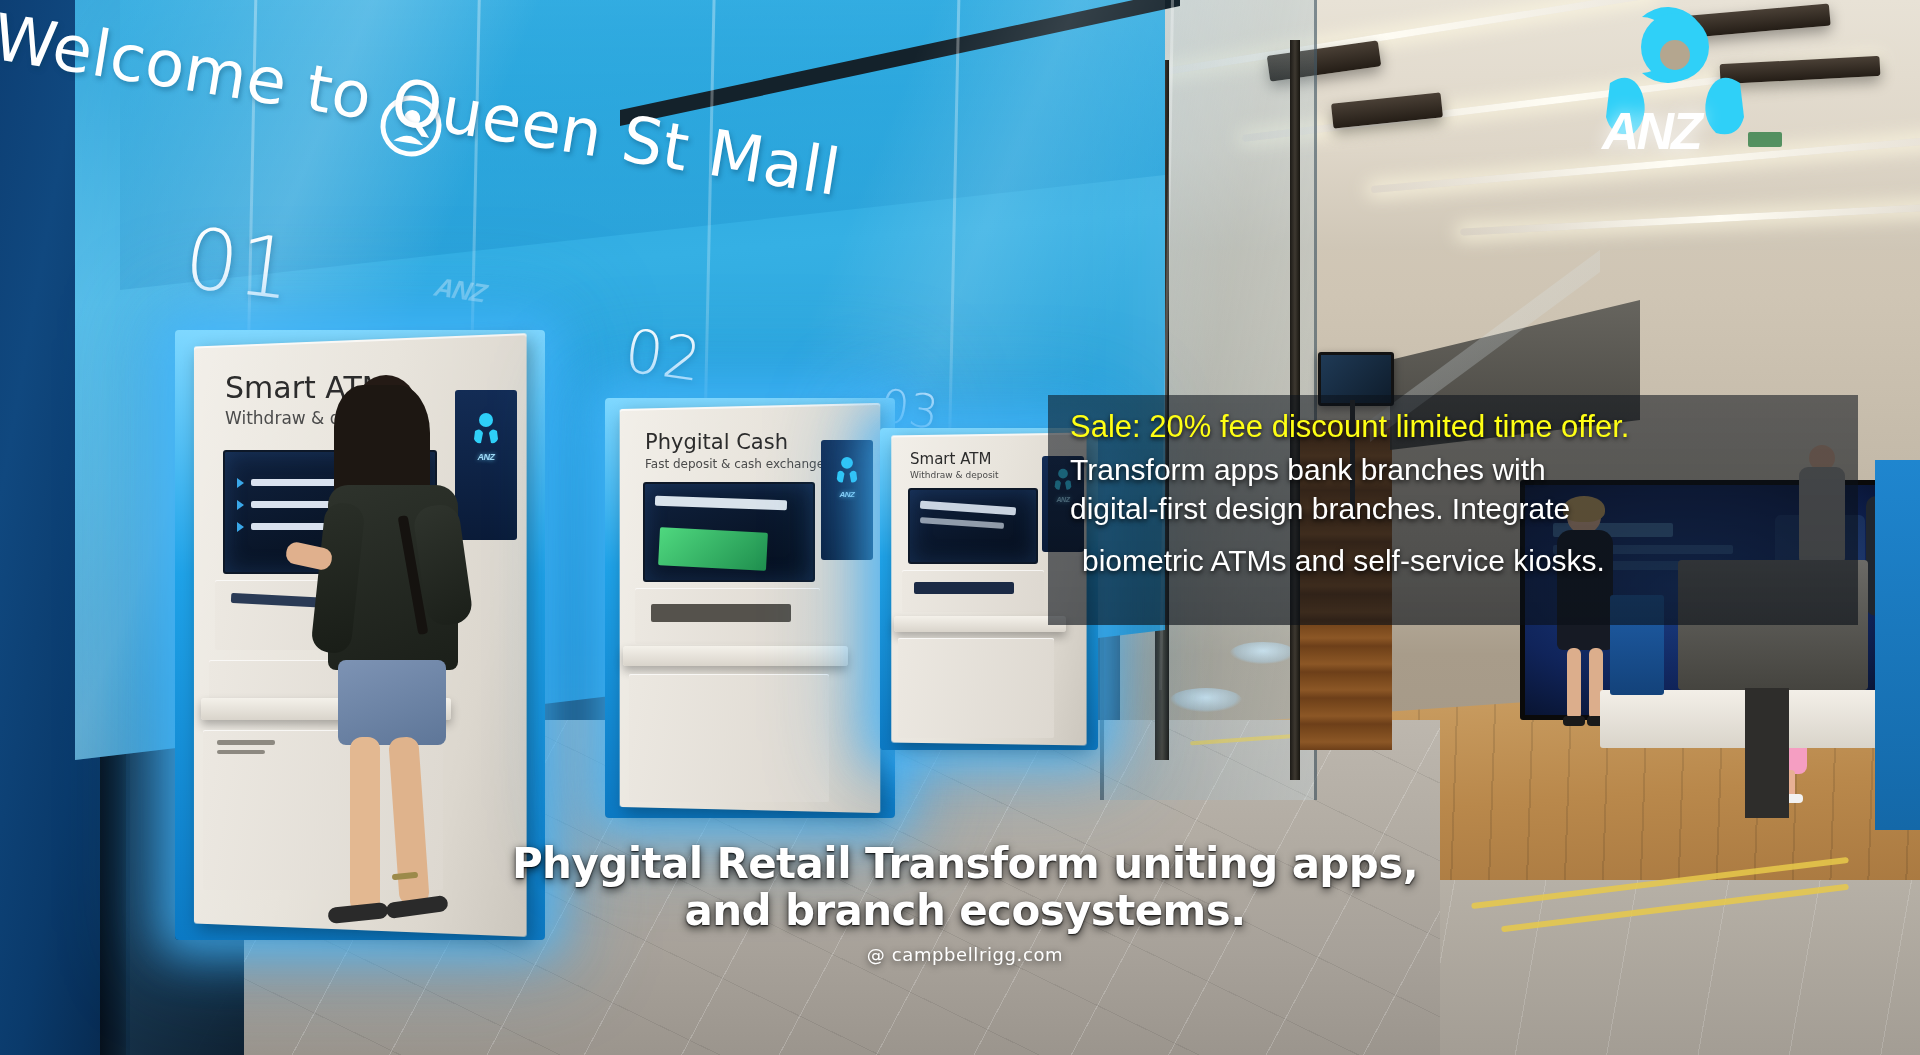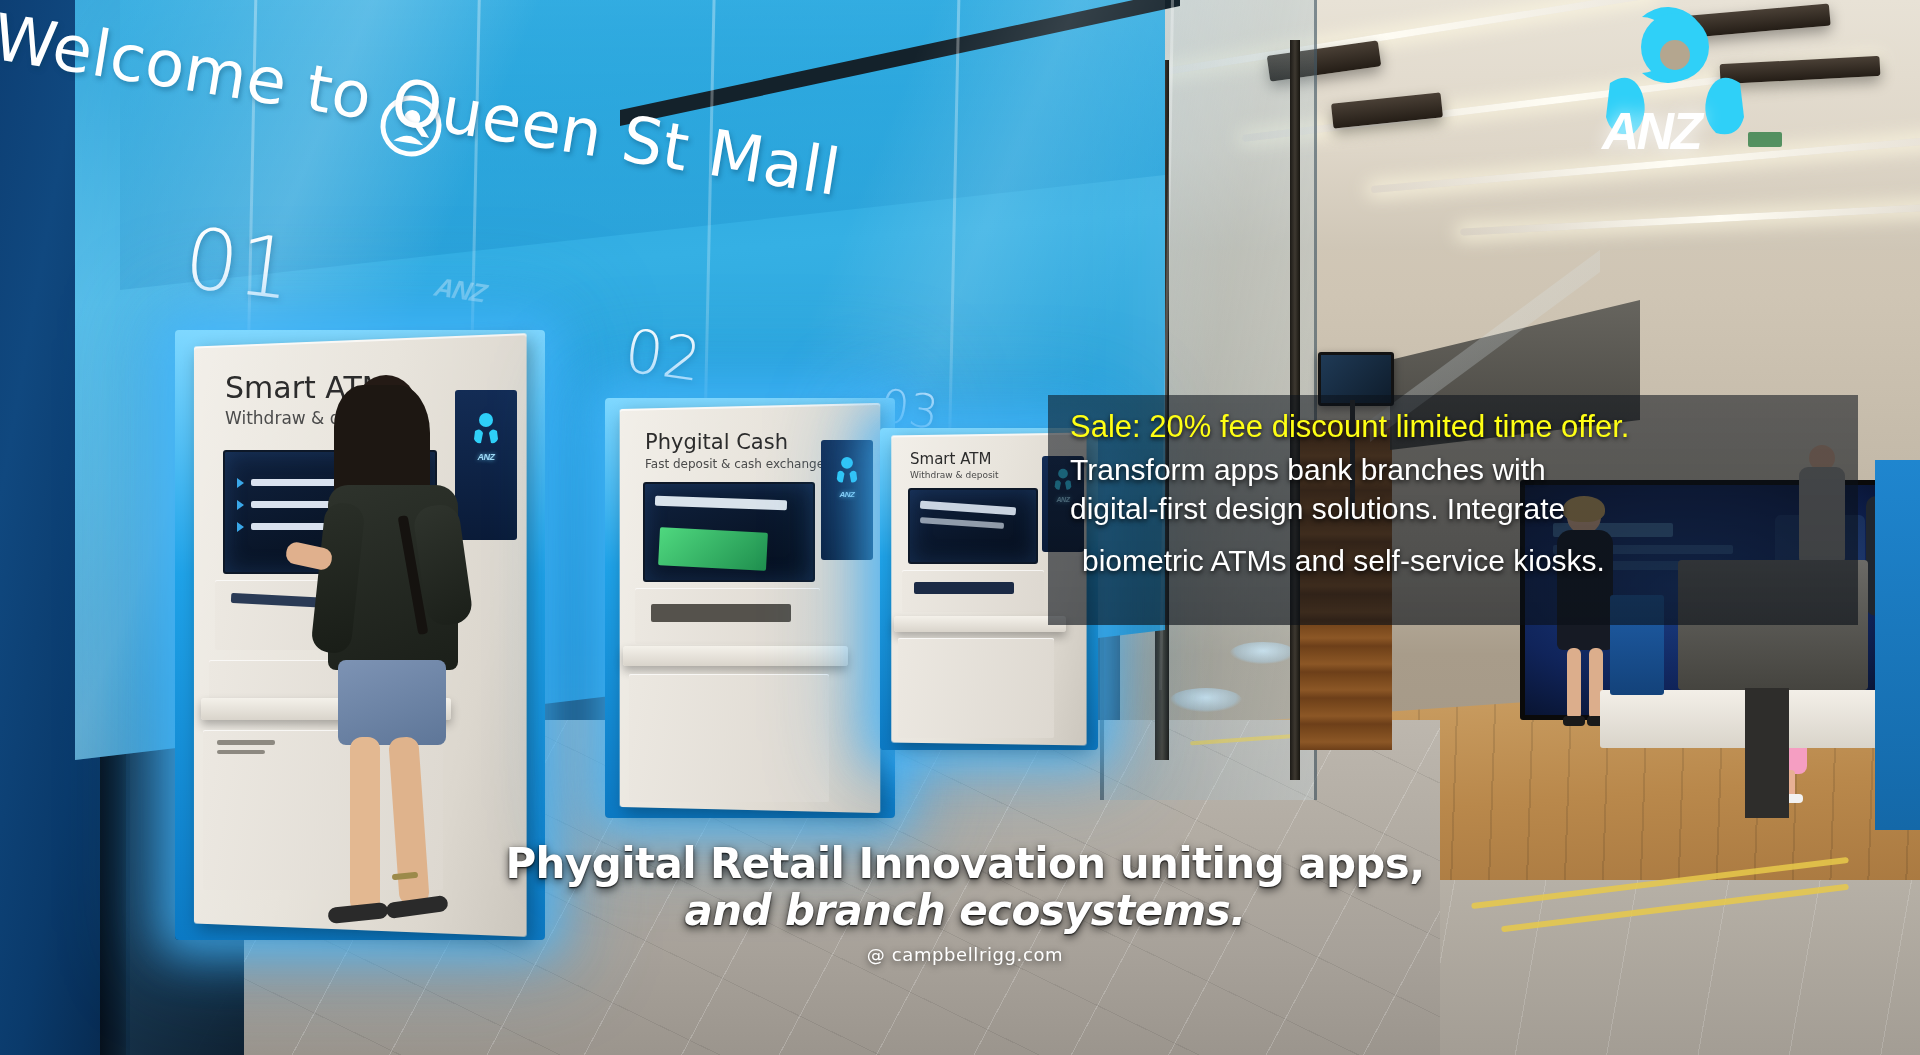--- a/index.html
+++ b/index.html
@@ -465,23 +465,23 @@
       <circle cx="95" cy="50" r="15" fill="#b4a68f"></circle>
       <path d="M30 78 q22 -14 32 10 q8 24 -8 40 q-22 6 -28 -16 z" fill="#2fd0f8"></path>
       <path d="M160 78 q-22 -14 -32 10 q-8 24 8 40 q22 6 28 -16 z" fill="#2fd0f8"></path>
     </svg>
     <div style="position:absolute;left:22px;top:96px;font-size:52px;font-weight:800;font-style:italic;color:#ffffff;letter-spacing:-3px;text-shadow:0 0 18px rgba(255,255,255,.85);">ANZ</div>
   </div>
 
   <div id="promo-overlay">
     <p id="promo-sale">Sale: 20% fee discount limited time offer.</p>
     <p id="promo-body">Transform apps bank branches with</p>
-    <p id="promo-body" class="pb" style="color:#fff;font-size:30px;line-height:1.32;margin:0;text-shadow:0 2px 5px rgba(0,0,0,.9);">digital-first design solutions. Integrate</p>
+    <p id="promo-body" class="pb" style="color:#fff;font-size:30px;line-height:1.32;margin:0;text-shadow:0 2px 5px rgba(0,0,0,.9);">digital-first design branches. Integrate</p>
     <p class="pb" style="color:#fff;font-size:30px;line-height:1.32;margin:12px;text-shadow:0 2px 5px rgba(0,0,0,.9);">biometric ATMs and self-service kiosks.</p>
   </div>
 
   <div id="headline-block">
-    <p id="headline">Phygital Retail Innovation uniting apps,</p>
-    <p id="headline" class="hl2" style="color:#fff;font-size:42px;line-height:1.12;font-weight:700;margin:0;font-family:'DejaVu Sans',sans-serif;text-shadow:0 3px 9px rgba(0,0,0,.72),0 1px 2px rgba(0,0,0,.9);letter-spacing:-.6px;font-style:italic;">and branch ecosystems.</p>
+    <p id="headline">Phygital Retail Transform uniting apps,</p>
+    <p id="headline" class="hl2" style="color:#fff;font-size:42px;line-height:1.12;font-weight:700;margin:0;font-family:'DejaVu Sans',sans-serif;text-shadow:0 3px 9px rgba(0,0,0,.72),0 1px 2px rgba(0,0,0,.9);letter-spacing:-.6px;">and branch ecosystems.</p>
     <p id="credit">@ campbellrigg.com</p>
   </div>
 
 </div>
 
 </body></html>

